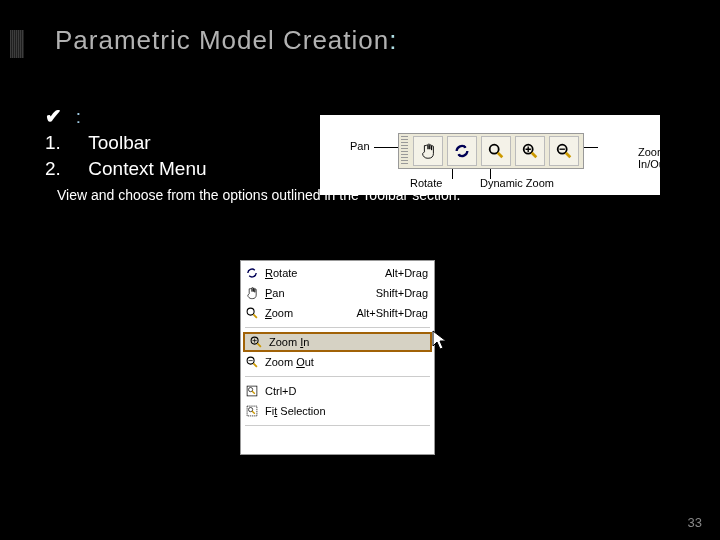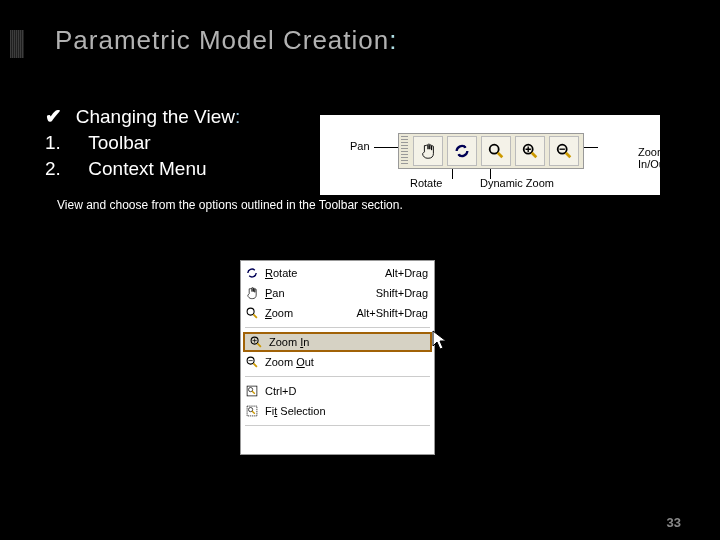--- a/index.html
+++ b/index.html
@@ -28,21 +28,21 @@
   .changing {
     display: flex;
     align-items: baseline;
   }
   .check { font-size: 20px; margin-right: 14px; font-weight: bold; }
   .ch-text { font-size: 19px; }
   .ch-colon { color: #9ec9e2; }
   .listitem { margin-top: 4px; font-size: 19px; }
   .num { display: inline-block; width: 24px; }
   .toolbar-text { margin-left: 14px; }
-  .body-text { margin-top: 18px; margin-left: 12px; font-size: 12px; }
+  .body-text { margin-top: 7px; margin-left: 12px; font-size: 14px; }
 
   
   .toolbar-fig {
     position: absolute;
     left: 320px; top: 115px;
     width: 340px; height: 80px;
     background: #fff;
     color: #000;
     padding: 4px;
   }
@@ -97,44 +97,42 @@
   .ctx-short { color:#000; font-size:11px; }
   .ctx-sep { height:1px; background:#ccc; margin: 2px 4px; }
   .ctx-disabled { color:#aaa; }
   .cursor {
     position:absolute;
     left: 432px; top: 330px;
     width: 16px; height: 22px;
   }
   .page-num {
     position: absolute;
-    right: 39px; bottom: 10px;
+    right: 18px; bottom: 10px;
     color: #888;
     font-size: 13px;
-    font-weight: bold;
   }
   .edge {
     position:absolute; left:10px; top:30px; width:14px; height:28px;
     background: repeating-linear-gradient(to right,#666 0 1px,#333 1px 2px);
     opacity:.6;
   }
 </style>
 </head>
 <body>
 
 <div class="edge"></div>
 
 <div class="title">
   <span>Parametric Model Creation</span><span class="colon">:</span>
 </div>
 
 <div class="content">
   <div class="changing">
     <span class="check">✔</span>
-    <span class="ch-text">Changing the View</span>
       <span class="ch-colon">:</span>
   </div>
   <div class="listitem">
     <span class="num">1.</span>
     <span class="toolbar-text">Toolbar</span>
   </div>
   <div class="listitem">
     <span class="num">2.</span>
     <span class="toolbar-text">Context Menu</span>
   </div>

